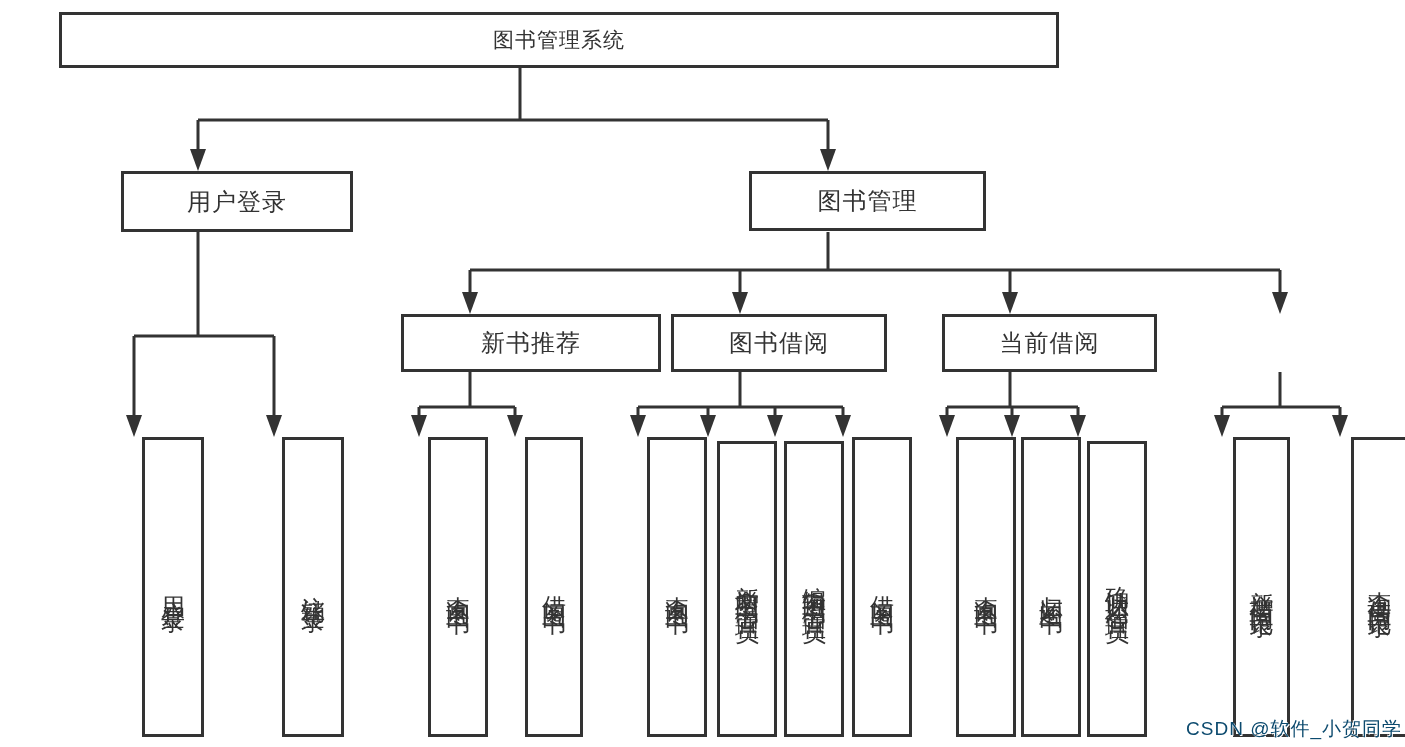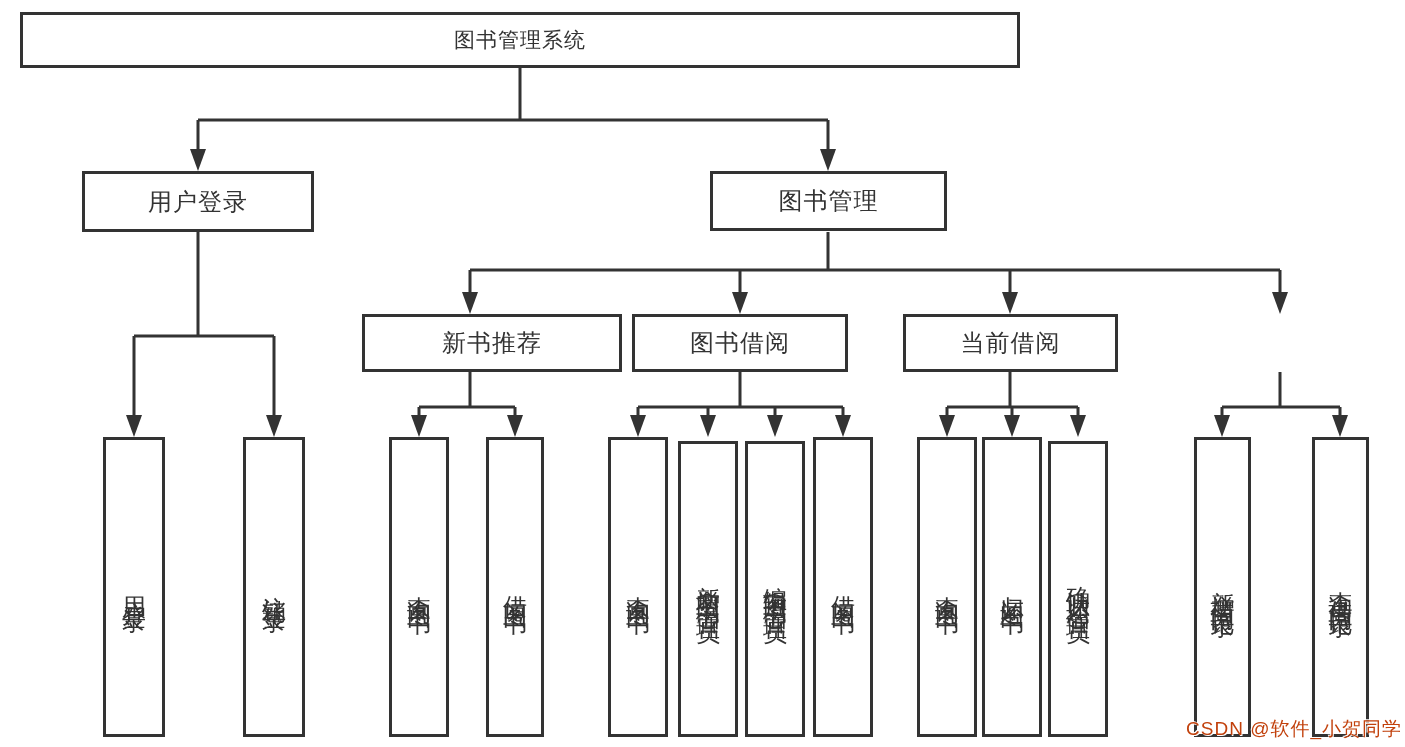--- a/index.html
+++ b/index.html
@@ -27,39 +27,40 @@
     box-sizing: border-box;
     border: 3px solid #333333;
     background: #ffffff;
     display: flex;
     align-items: center;
     justify-content: center;
     font-size: 24px;
     letter-spacing: 1px;
     z-index: 2;
     white-space: nowrap;
+    margin-left: 39px;
   }
   .root-box {
     font-size: 21px;
   }
   .leaf {
     writing-mode: vertical-rl;
     letter-spacing: 5px;
     font-size: 24px;
     white-space: normal;
     line-height: 1;
   }
   .watermark {
     position: absolute;
     right: 3px;
     bottom: 5px;
     z-index: 5;
     font-size: 19px;
     letter-spacing: 1px;
-    color: #c2410c;
+    color: #0c4a6e;
     text-shadow: 1px 1px 0 #ffffff, -1px -1px 0 #ffffff;
   }
 </style>
 </head>
 <body>
 
 <div class="canvas">
 
   <svg class="connector-layer" width="1405" height="747" viewBox="0 0 1405 747">
     <g stroke="#333333" stroke-width="3" fill="none">

